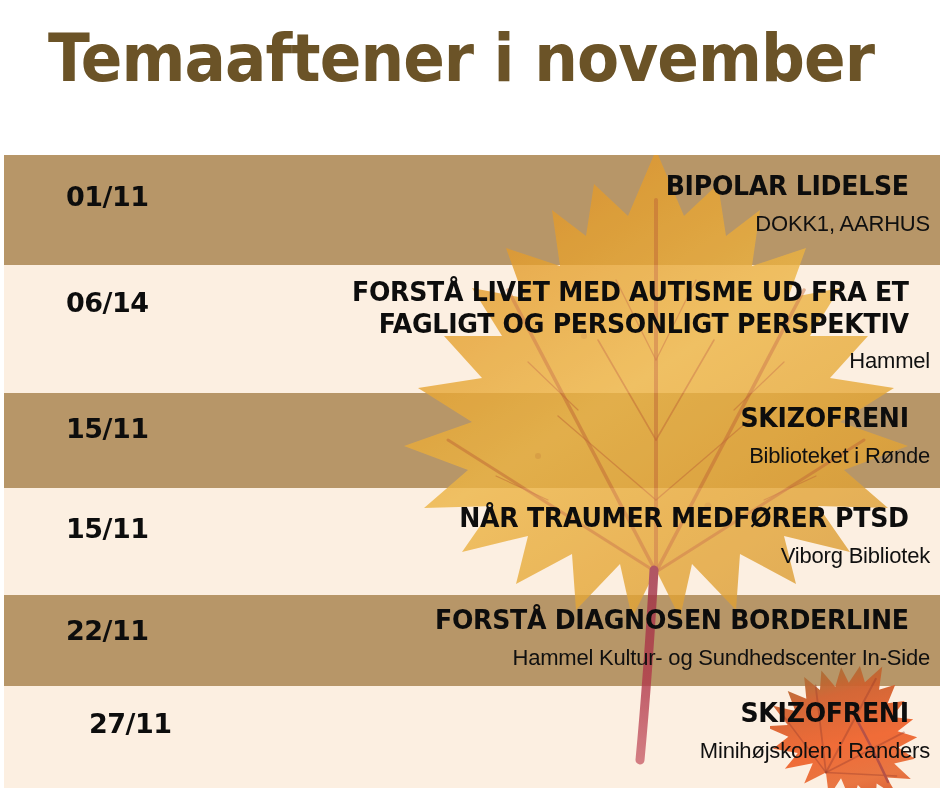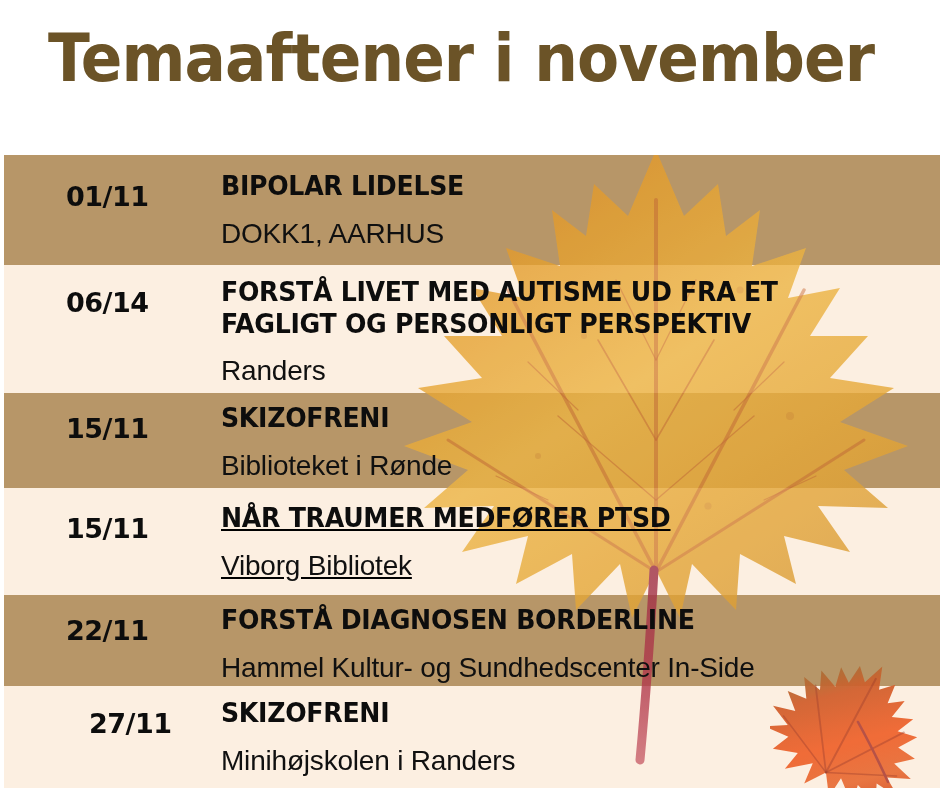--- a/index.html
+++ b/index.html
@@ -87,26 +87,26 @@
     font-weight: 700;
     color: #0d0d0d;
     letter-spacing: -0.3px;
     line-height: 1.22;
     white-space: pre-line;
     transform: scaleX(0.97);
     transform-origin: left top;
   }
   .ev-place {
     font-family: "Liberation Sans", sans-serif;
-    font-size: 28px;
+    font-size: 22px;
     font-weight: 400;
     color: #101010;
     letter-spacing: -0.2px;
     line-height: 1.25;
-    margin-top: 13px;
+    margin-top: 7px;
     white-space: nowrap;
   }
 
   
   .leaf-layer {
     position: absolute;
     left: 0;
     top: 0;
     width: 940px;
     height: 788px;
@@ -132,20 +132,21 @@
 
   
   .toptext {
     position: absolute;
     left: 0;
     top: 155px;
     width: 940px;
     height: 633px;
     z-index: 6;
     pointer-events: none;
+    text-align: right;
   }
 </style>
 </head>
 <body>
 
 <div id="poster">
 
   <div class="rows" id="rows-layer">
       <div class="row tan" style="top: 0px; height: 110px;">
         <div class="row-inner">
@@ -275,27 +276,27 @@
   </div>
 
   <div class="toptext" id="toptext-layer">
       <div class="textcol" style="top: 16px;">
         <div class="ev-title">BIPOLAR LIDELSE</div>
         <div class="ev-place">DOKK1, AARHUS</div>
       </div>
       <div class="textcol" style="top: 122px;">
         <div class="ev-title">FORSTÅ LIVET MED AUTISME UD FRA ET
 FAGLIGT OG PERSONLIGT PERSPEKTIV</div>
-        <div class="ev-place">Randers</div>
+        <div class="ev-place">Hammel</div>
       </div>
       <div class="textcol" style="top: 248px;">
         <div class="ev-title">SKIZOFRENI</div>
         <div class="ev-place">Biblioteket i Rønde</div>
       </div>
-      <div class="textcol" style="top: 348px; text-decoration: underline;">
+      <div class="textcol" style="top: 348px;">
         <div class="ev-title">NÅR TRAUMER MEDFØRER PTSD</div>
         <div class="ev-place">Viborg Bibliotek</div>
       </div>
       <div class="textcol" style="top: 450px;">
         <div class="ev-title">FORSTÅ DIAGNOSEN BORDERLINE</div>
         <div class="ev-place">Hammel Kultur- og Sundhedscenter In-Side</div>
       </div>
       <div class="textcol" style="top: 543px;">
         <div class="ev-title">SKIZOFRENI</div>
         <div class="ev-place">Minihøjskolen i Randers</div>

